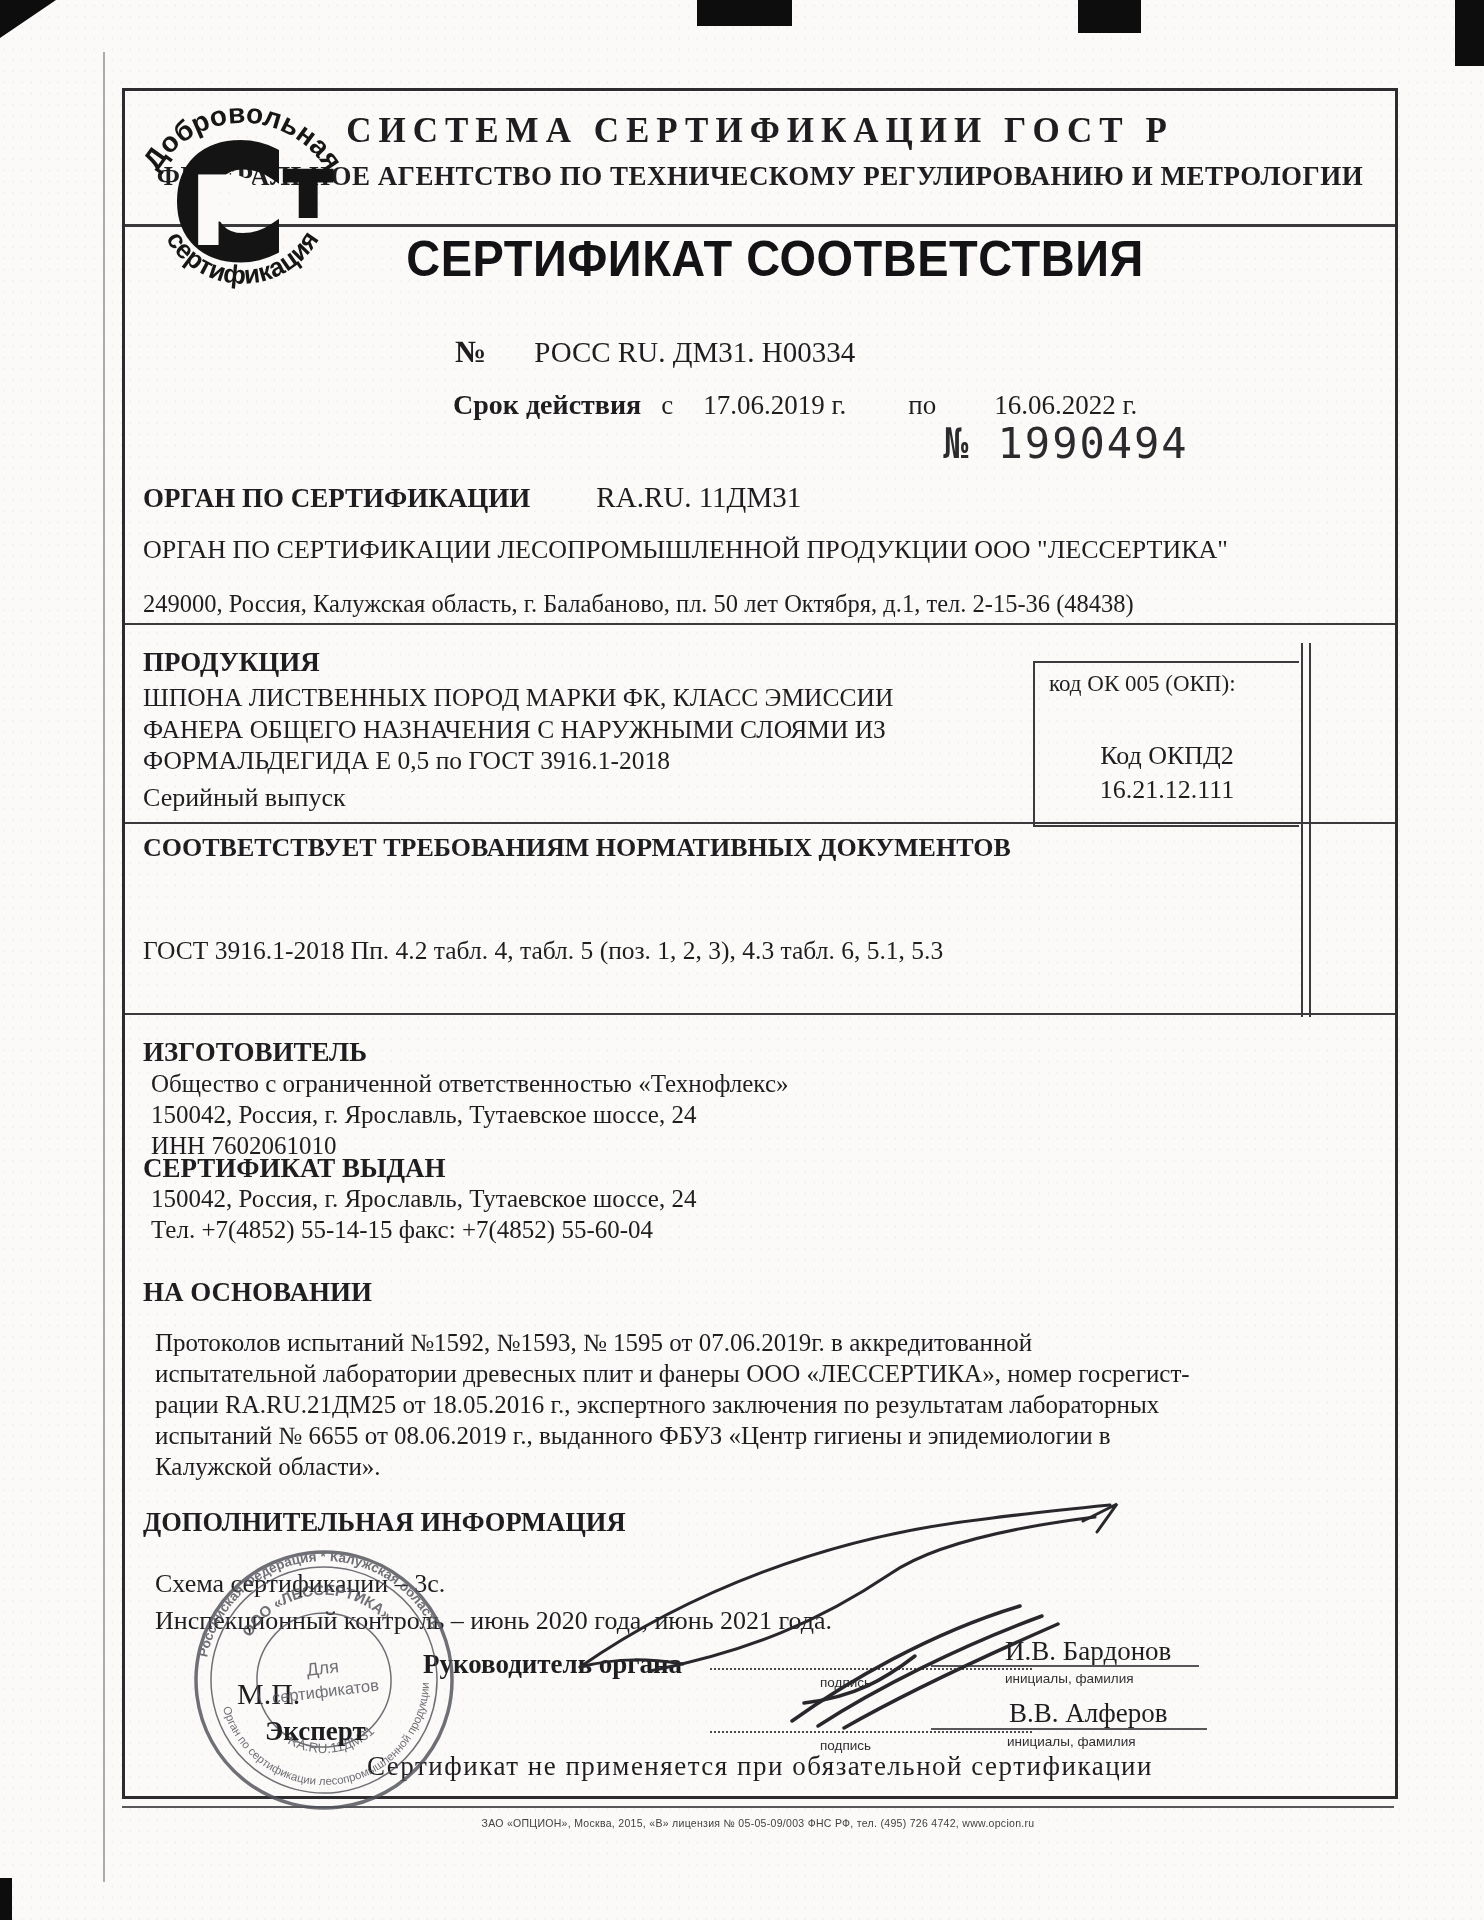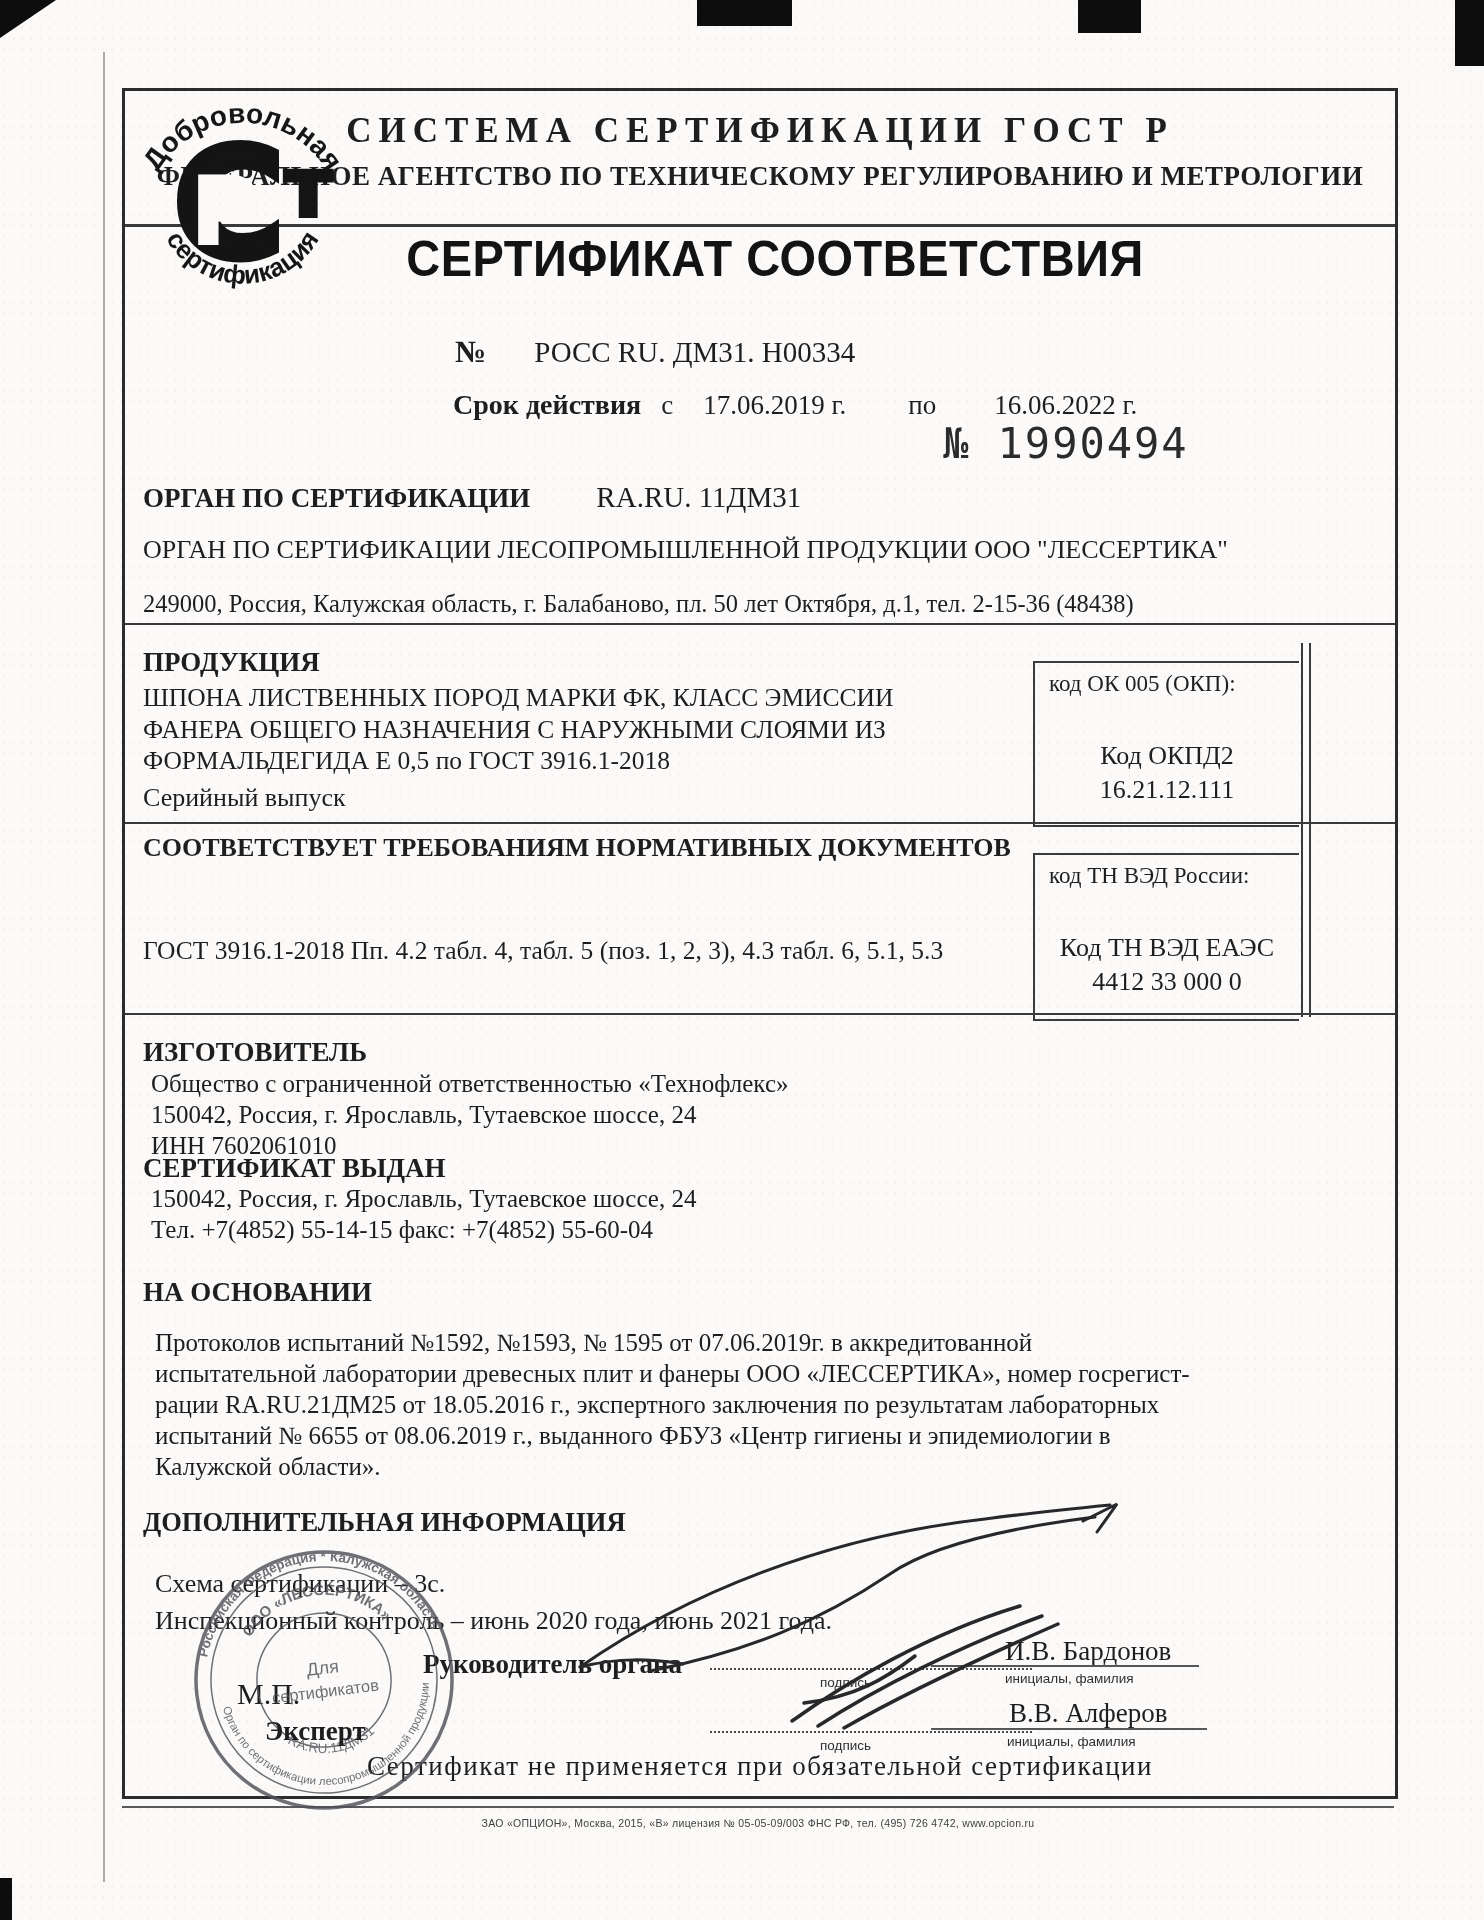--- a/index.html
+++ b/index.html
@@ -169,25 +169,20 @@
       <div class="box-name">Код ОКПД2</div>
       <div class="box-val">16.21.12.111</div>
     </div>
     <div class="vline" id="vline-a"></div>
     <div class="vline" id="vline-b"></div>
     <div class="hline" id="rule2"></div>
 
     <div class="abs" id="conf-h">СООТВЕТСТВУЕТ ТРЕБОВАНИЯМ НОРМАТИВНЫХ ДОКУМЕНТОВ</div>
     <div class="abs" id="gost">ГОСТ 3916.1-2018 Пп. 4.2 табл. 4, табл. 5 (поз. 1, 2, 3), 4.3 табл. 6, 5.1, 5.3</div>
 
-    <div class="sidebox" id="tnved-box">
-      <div class="box-label">код ТН ВЭД России:</div>
-      <div class="box-name">Код ТН ВЭД ЕАЭС</div>
-      <div class="box-val">4412 33 000 0</div>
-    </div>
     <div class="hline" id="rule3"></div>
 
     <div class="abs" id="manu-h">ИЗГОТОВИТЕЛЬ</div>
     <div class="abs lines" id="manu-lines">
       <div>Общество  с ограниченной ответственностью «Технофлекс»</div>
       <div>150042, Россия, г. Ярославль, Тутаевское шоссе, 24</div>
       <div>ИНН 7602061010</div>
     </div>
 
     <div class="abs" id="issued-h">СЕРТИФИКАТ ВЫДАН</div>

